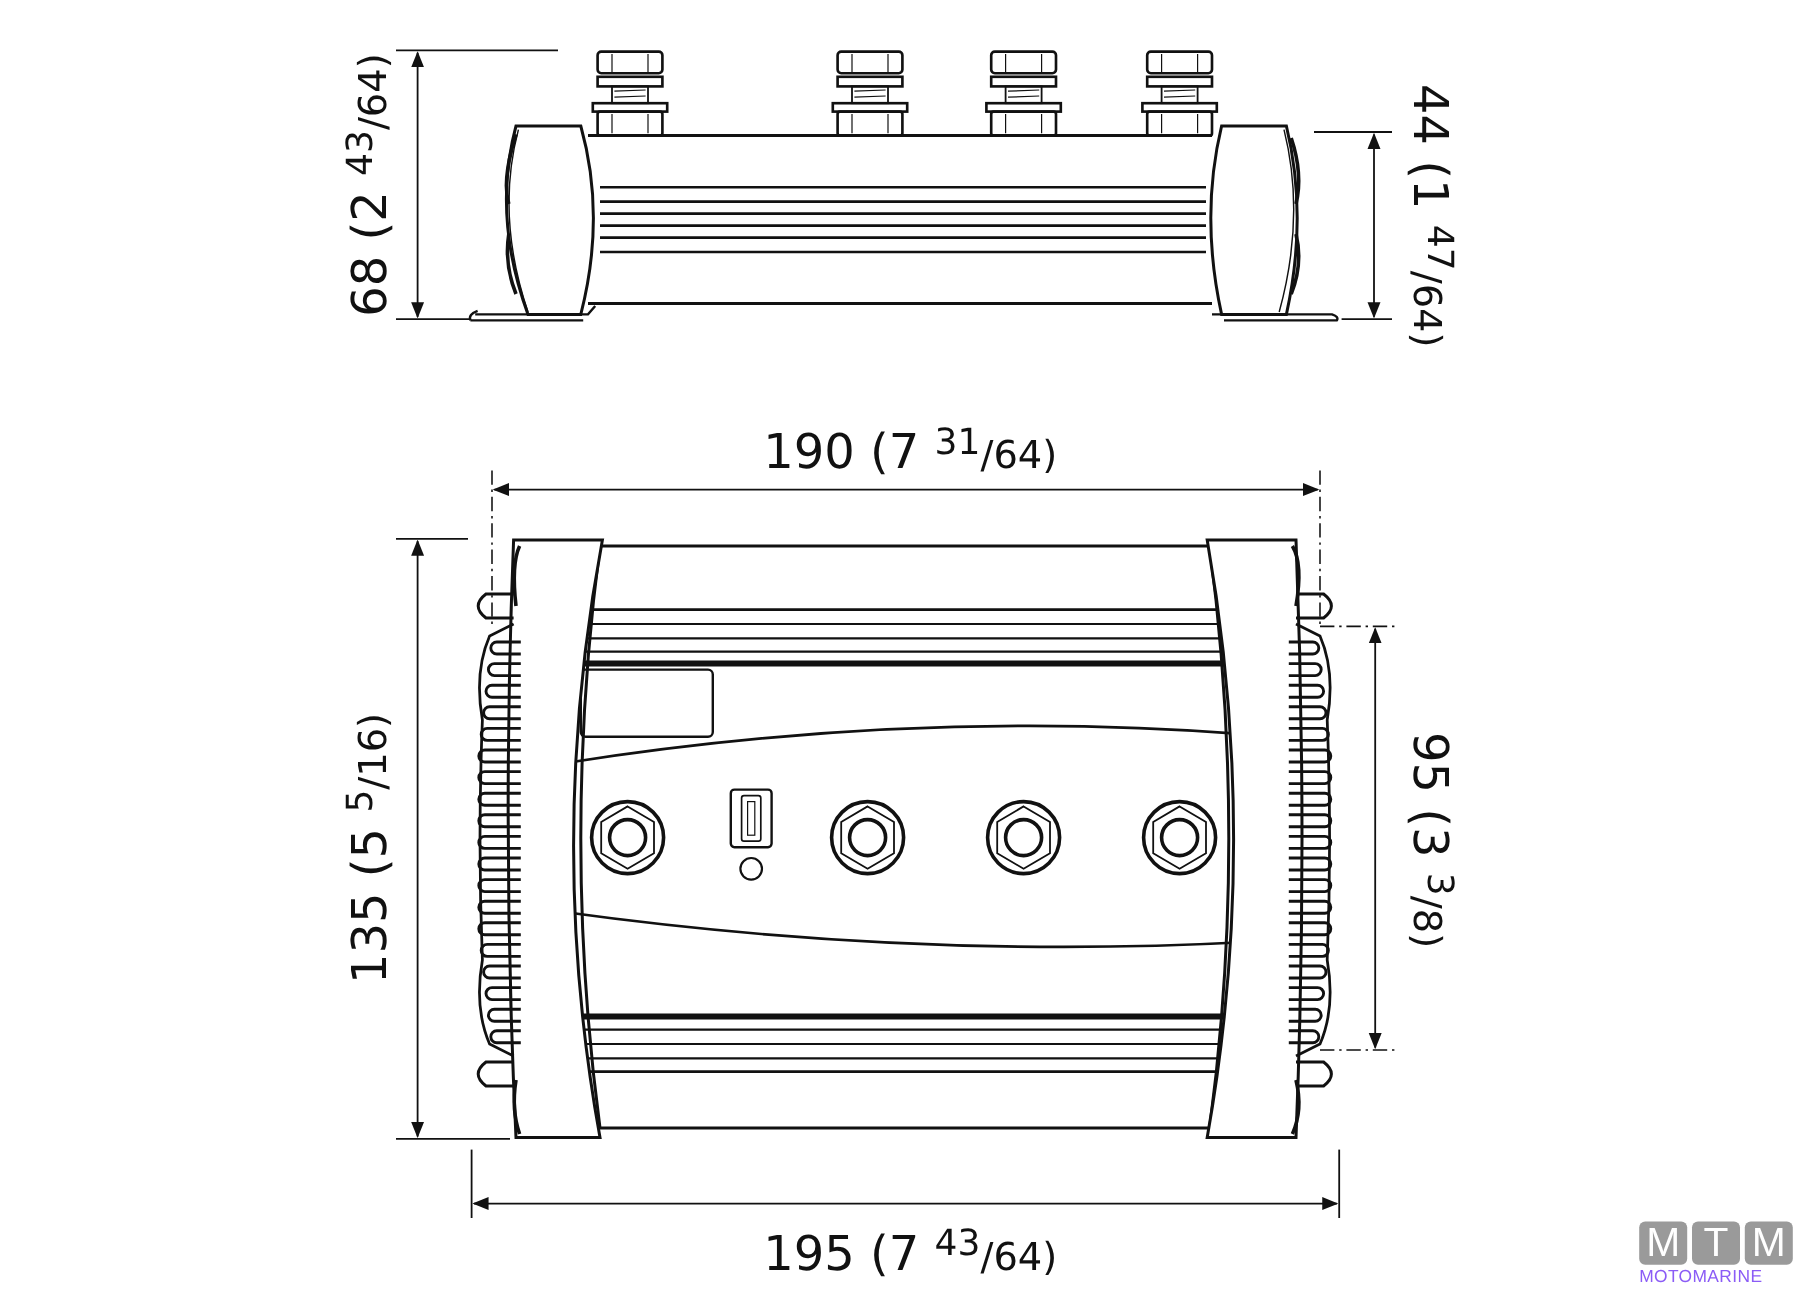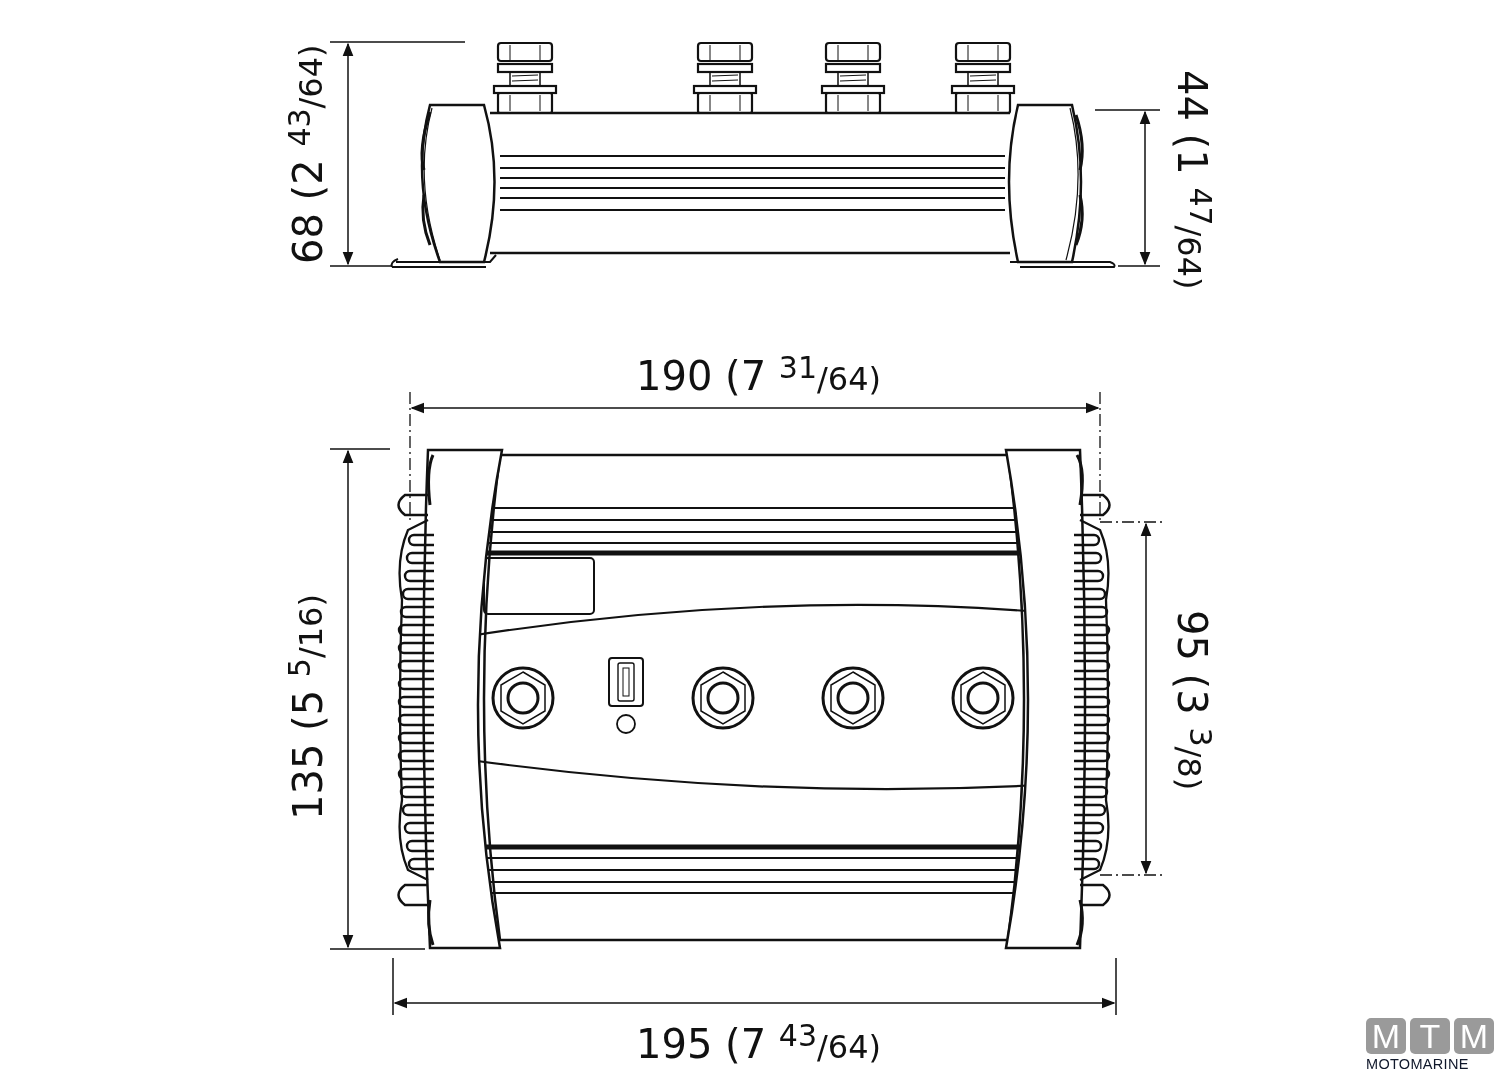--- a/index.html
+++ b/index.html
@@ -2,21 +2,21 @@
 <html><head>
 <meta charset="utf-8">
 <style>
   html, body { margin: 0; padding: 0; background: #ffffff; }
   body { width: 1500px; height: 1080px; position: relative; overflow: hidden; font-family: "Liberation Sans", sans-serif; }
   svg.drawing { position: absolute; left: 0; top: 0; }
   .dim-text { font-family: "DejaVu Sans", "Liberation Sans", sans-serif; fill: #111; }
   .watermark { position: absolute; left: 1366px; top: 1018px; width: 130px; height: 60px; }
   .wm-letters { display: flex; gap: 4px; }
   .wm-box { width: 40px; height: 36px; background: #9a9a9a; color: #fff; border-radius: 5px; display: flex; align-items: center; justify-content: center; font-family: "Liberation Sans", sans-serif; font-size: 34px; font-weight: 300; }
-  .wm-sub { font-family: "Liberation Sans", sans-serif; font-size: 14.5px; color: #0f172a; letter-spacing: 0.3px; margin-top: 2px; }
+  .wm-sub { font-family: "Liberation Sans", sans-serif; font-size: 14.5px; color: #8b5cf6; letter-spacing: 0.3px; margin-top: 2px; }
 </style>
 </head>
 <body>
 
 <svg class="drawing" width="1500" height="1080" viewBox="0 0 1500 1080" xmlns="http://www.w3.org/2000/svg">
   <defs>
     <marker id="arr" viewBox="0 0 10 10" refX="9" refY="5" markerWidth="9" markerHeight="9" orient="auto-start-reverse">
       <path d="M0,1 L10,5 L0,9 z" fill="#111"></path>
     </marker>
   </defs>

